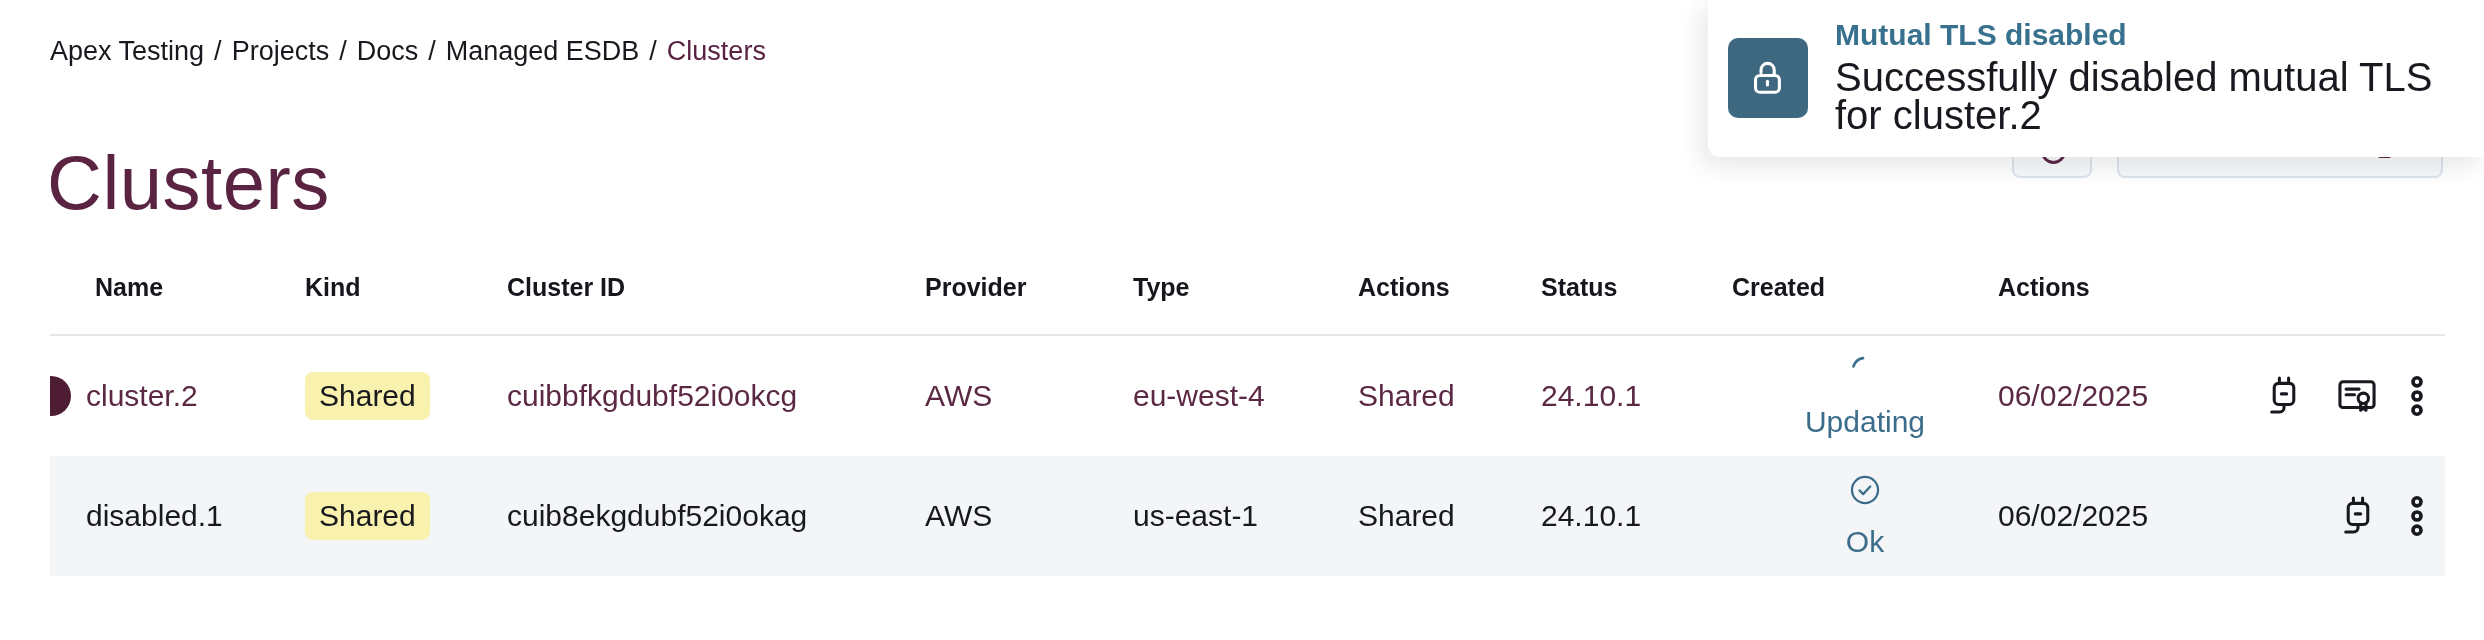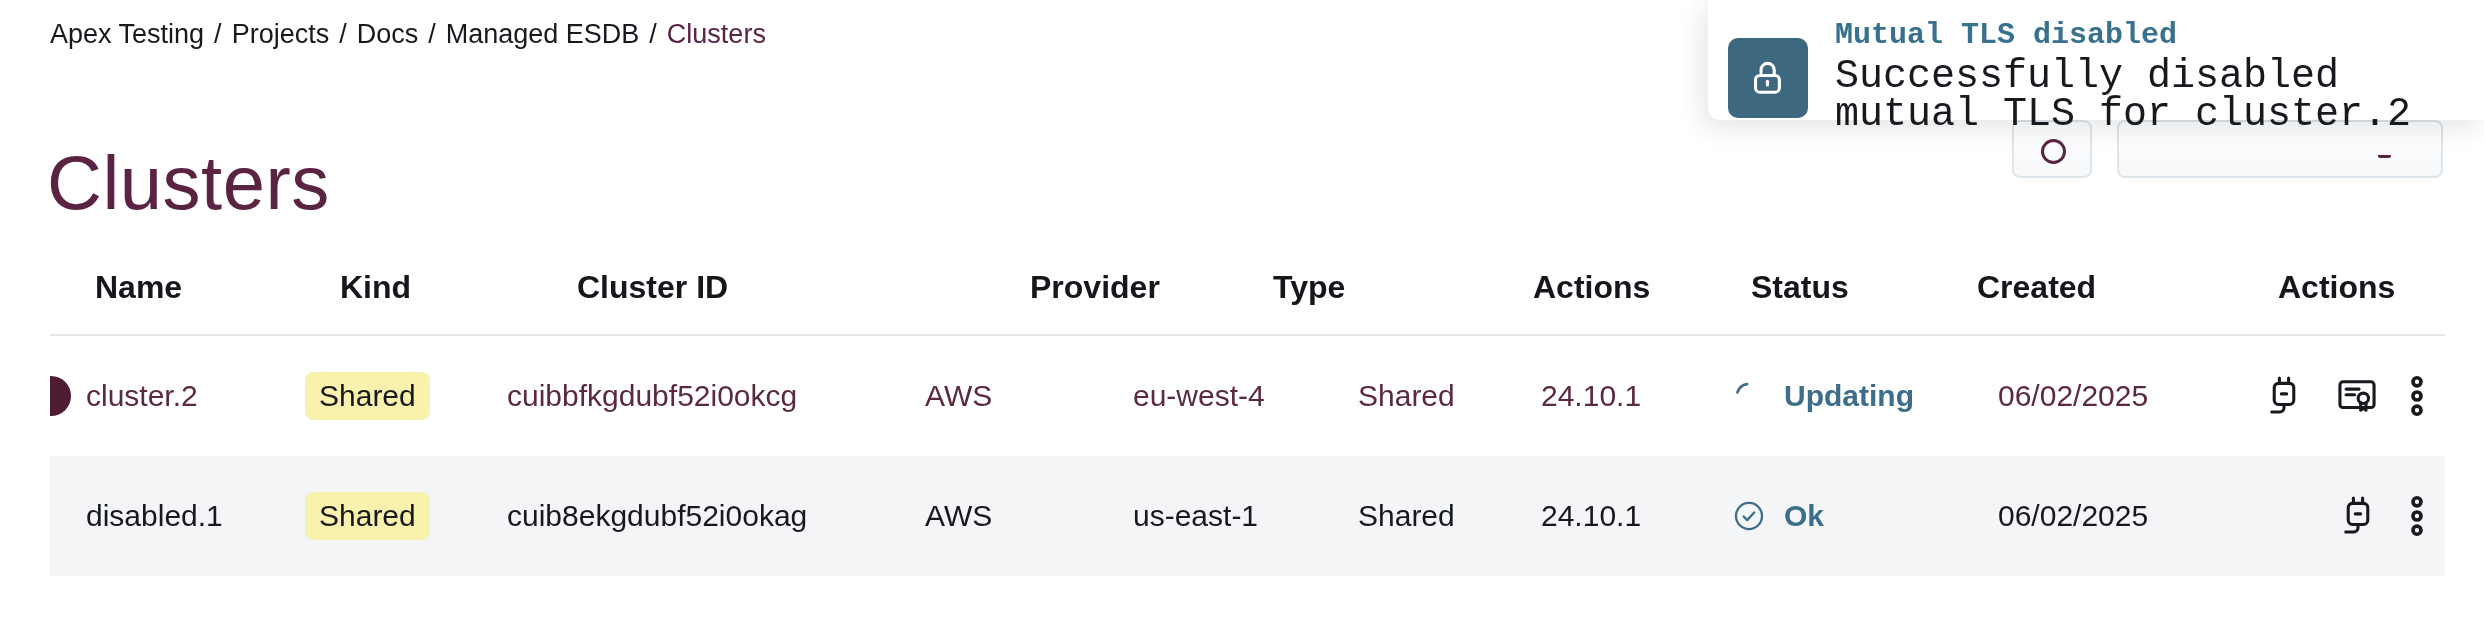--- a/index.html
+++ b/index.html
@@ -5,21 +5,21 @@
   * { box-sizing: border-box; }
   html,body { margin:0; padding:0; }
   body {
     width:2484px; height:640px; position:relative; overflow:hidden;
     background:#ffffff;
     font-family:"Liberation Sans","DejaVu Sans",sans-serif;
     color:#17191e;
   }
 
   
-  .breadcrumb { position:absolute; left:50px; top:19px; font-size:27px; color:#17191e; }
+  .breadcrumb { position:absolute; left:50px; top:36px; font-size:27px; color:#17191e; }
   .breadcrumb .crumb { cursor:pointer; }
   .breadcrumb .sep { margin:0 10px; color:#17191e; }
   .breadcrumb .crumb.current { color:#5a2342; }
 
   
   .page-title {
     position:absolute; left:47px; top:88px;
     font-size:76px; font-weight:300; letter-spacing:0.5px; color:#5a2342;
   }
 
@@ -35,24 +35,23 @@
     position:absolute; left:27px; top:17px; width:25px; height:25px;
     border:3px solid #5a2342; border-radius:50%;
   }
   .wide-glyph {
     position:absolute; right:50px; top:26px; width:13px; height:10px;
     border-bottom:3px solid #5a2342; border-radius:2px;
   }
 
   
   .toast {
-    position:absolute; left:1708px; top:0; width:776px; height:120px; z-index:10;
+    position:absolute; left:1708px; top:0; width:776px; height:157px; z-index:10;
     background:#ffffff; border-bottom-left-radius:12px;
     box-shadow:-6px 8px 24px rgba(40,50,60,0.12);
-    font-family:Liberation Mono, monospace;
   }
   .toast-icon-tile {
     position:absolute; left:20px; top:38px; width:80px; height:80px;
     border-radius:10px; background:#3e6880;
     display:flex; align-items:center; justify-content:center;
   }
   .toast-title {
     position:absolute; left:127px; top:18px;
     font-size:30px; font-weight:700; color:#38718e;
   }
@@ -61,34 +60,34 @@
     font-size:40px; line-height:38px; color:#17191e;
   }
 
   
   .cluster-table { position:absolute; left:50px; top:240px; width:2395px; }
   .trow {
     display:grid;
     grid-template-columns:255px 202px 418px 208px 225px 183px 191px 266px 229px 218px;
     align-items:center;
   }
-  .thead { height:94px; font-size:32px; font-weight:700; color:#15171c;gap:35px; }
+  .thead { height:94px; font-size:25px; font-weight:700; color:#15171c; }
   .thead > div { display:flex; align-items:center; }
   .divider { height:2px; background:#e2e7eb; }
   .tbody-row { height:120px; font-size:30px; position:relative; }
   .tbody-row > div { display:flex; align-items:center; }
   .row-0 { background:#ffffff; color:#5b2943; }
   .row-1 { background:#f4f5f6; color:#17191e; }
   .cell-name { padding-left:36px; }
   .thead .cell-name { padding-left:45px; }
   .badge {
     background:#f8f2ae; color:#17191e; border-radius:8px;
     padding:7px 14px; display:inline-block;
   }
-  .cell-status { gap:18px; font-weight:700; color:#3c6d8a; }
+  .cell-status { gap:18px; font-weight:400; color:#3c6d8a;flex-direction:column; }
   .cell-actions { justify-content:flex-end; padding-right:18px; gap:26px; }
   .cell-actions .act { display:flex; align-items:center; cursor:pointer; }
 
   .row-marker {
     position:absolute; left:0; top:40px; width:21px; height:40px;
     background:#4e1d34; border-radius:0 21px 21px 0;
   }
 
   .icon-stroke { stroke:#17191e; fill:none; stroke-linecap:round; stroke-linejoin:round; }
   .spin { animation:rot 1s linear infinite; transform-origin:50% 50%; }

